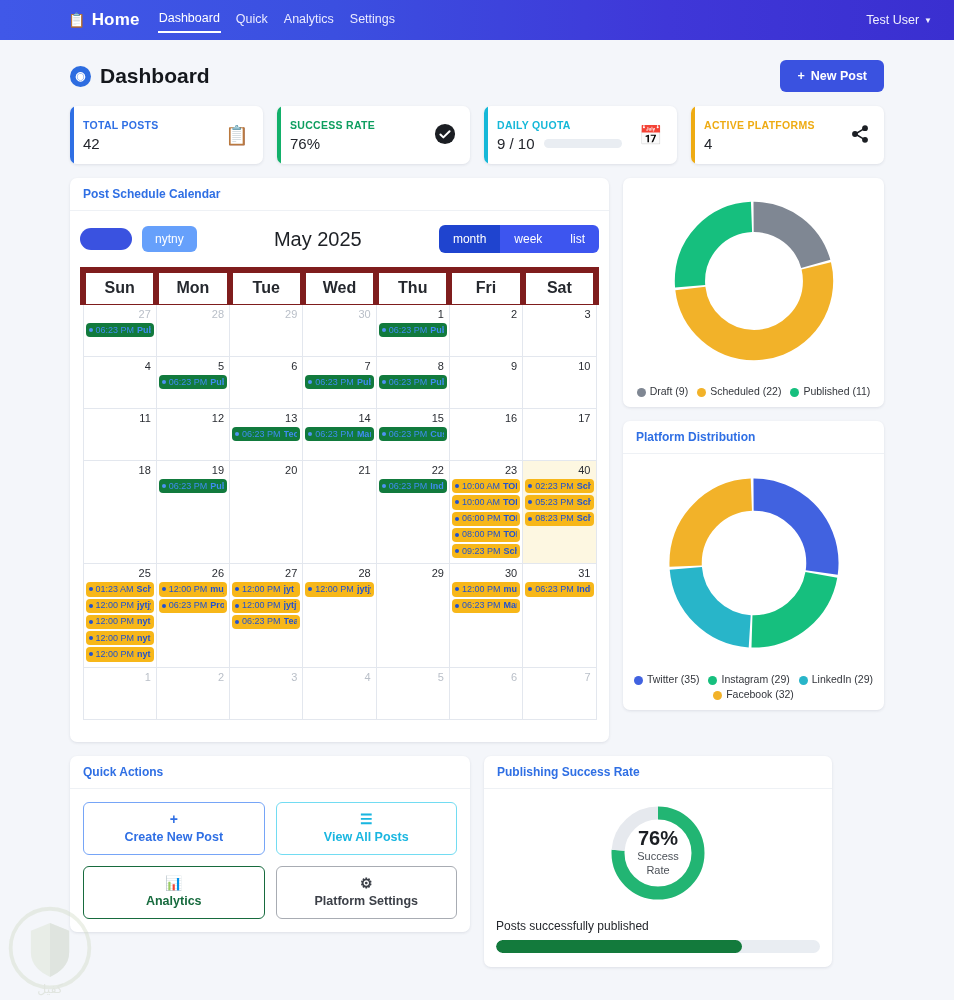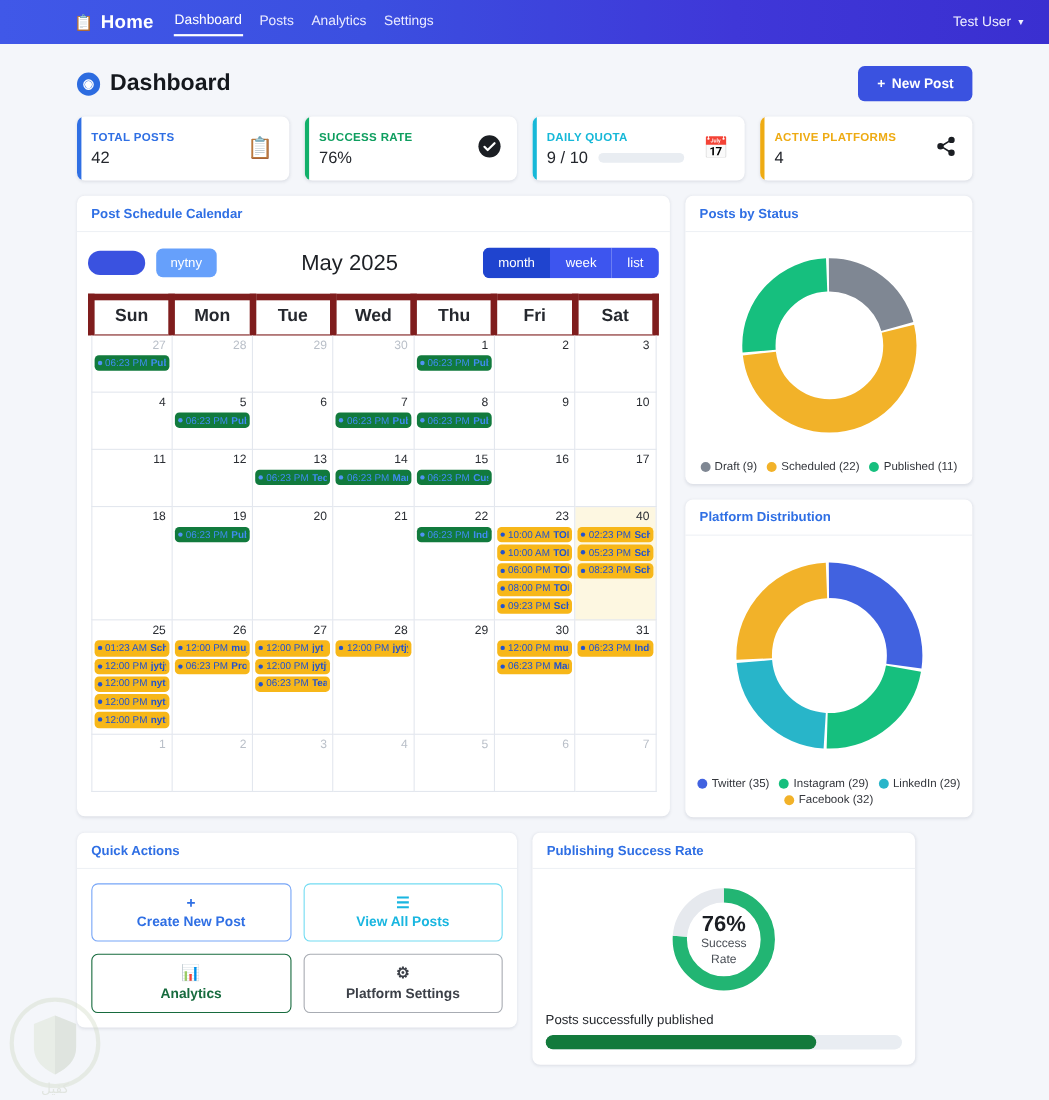--- a/index.html
+++ b/index.html
@@ -153,21 +153,21 @@
   .ev.amber { background: #f7b719; color: #2152cf; }
   .ev.amber .dot { background: #2152cf; }
 
   
   .chart-wrap { padding: 14px 10px 10px 10px; display: flex; flex-direction: column; align-items: center; }
   .donut { position: relative; }
   .legend {
     display: flex; flex-wrap: wrap; justify-content: center;
     gap: 3px 9px; margin-top: 12px; font-size: 10.5px; color: #33363c;
   }
-  .legend .li { display: flex; align-items: center; gap: 4px; }
+  .legend .li { display: flex; align-items: flex-end; gap: 4px; }
   .legend .sw { width: 9px; height: 9px; border-radius: 50%; flex: none; }
 
   
   .bottom { display: flex; gap: 14px; margin-top: 14px; align-items: flex-start; }
   .qa-card { width: 400px; }
   .ps-card { width: 348px; }
   .qa-grid {
     display: grid; grid-template-columns: 1fr 1fr; gap: 11px; padding: 13px;
   }
   .qa-btn {
@@ -201,21 +201,21 @@
 </head>
 <body>
 
 <div class="navbar">
   <div class="brand">
     <span class="brand-ico">📋</span>
     <span>Home</span>
   </div>
   <div class="nav-links">
     <a class="nav-link active" href="#">Dashboard</a>
-    <a class="nav-link" href="#">Posts</a>
+    <a class="nav-link" href="#">Quick</a>
     <a class="nav-link" href="#">Analytics</a>
     <a class="nav-link" href="#">Settings</a>
   </div>
   <div class="nav-spacer"></div>
   <div class="nav-user">
     <span>Test User</span>
     <span class="caret">▼</span>
   </div>
 </div>
 
@@ -616,21 +616,20 @@
               </tbody>
           </table>
 
         </div>
       </div>
     </div>
 
     <div class="col-right">
 
       <div class="card">
-        <div class="card-head">Posts by Status</div>
         <div class="chart-wrap">
           <div class="donut">
             <svg width="178" height="178" viewBox="0 0 100 100" id="donut-status">
                 <circle cx="50" cy="50" r="36" fill="none" stroke="#7f8793" stroke-width="17" stroke-dasharray="47.27028665538538 178.92438440307973" stroke-dashoffset="0.6" transform="rotate(-90 50 50)"></circle>
                 <circle cx="50" cy="50" r="36" fill="none" stroke="#f2b229" stroke-width="17" stroke-dasharray="117.28292293538648 108.91174812307862" stroke-dashoffset="-47.87028665538538" transform="rotate(-90 50 50)"></circle>
                 <circle cx="50" cy="50" r="36" fill="none" stroke="#16bf7e" stroke-width="17" stroke-dasharray="58.04146146769324 168.15320959077187" stroke-dashoffset="-166.35320959077188" transform="rotate(-90 50 50)"></circle>
               </svg>
           </div>
           <div class="legend" id="legend-status">
               <span class="li">

